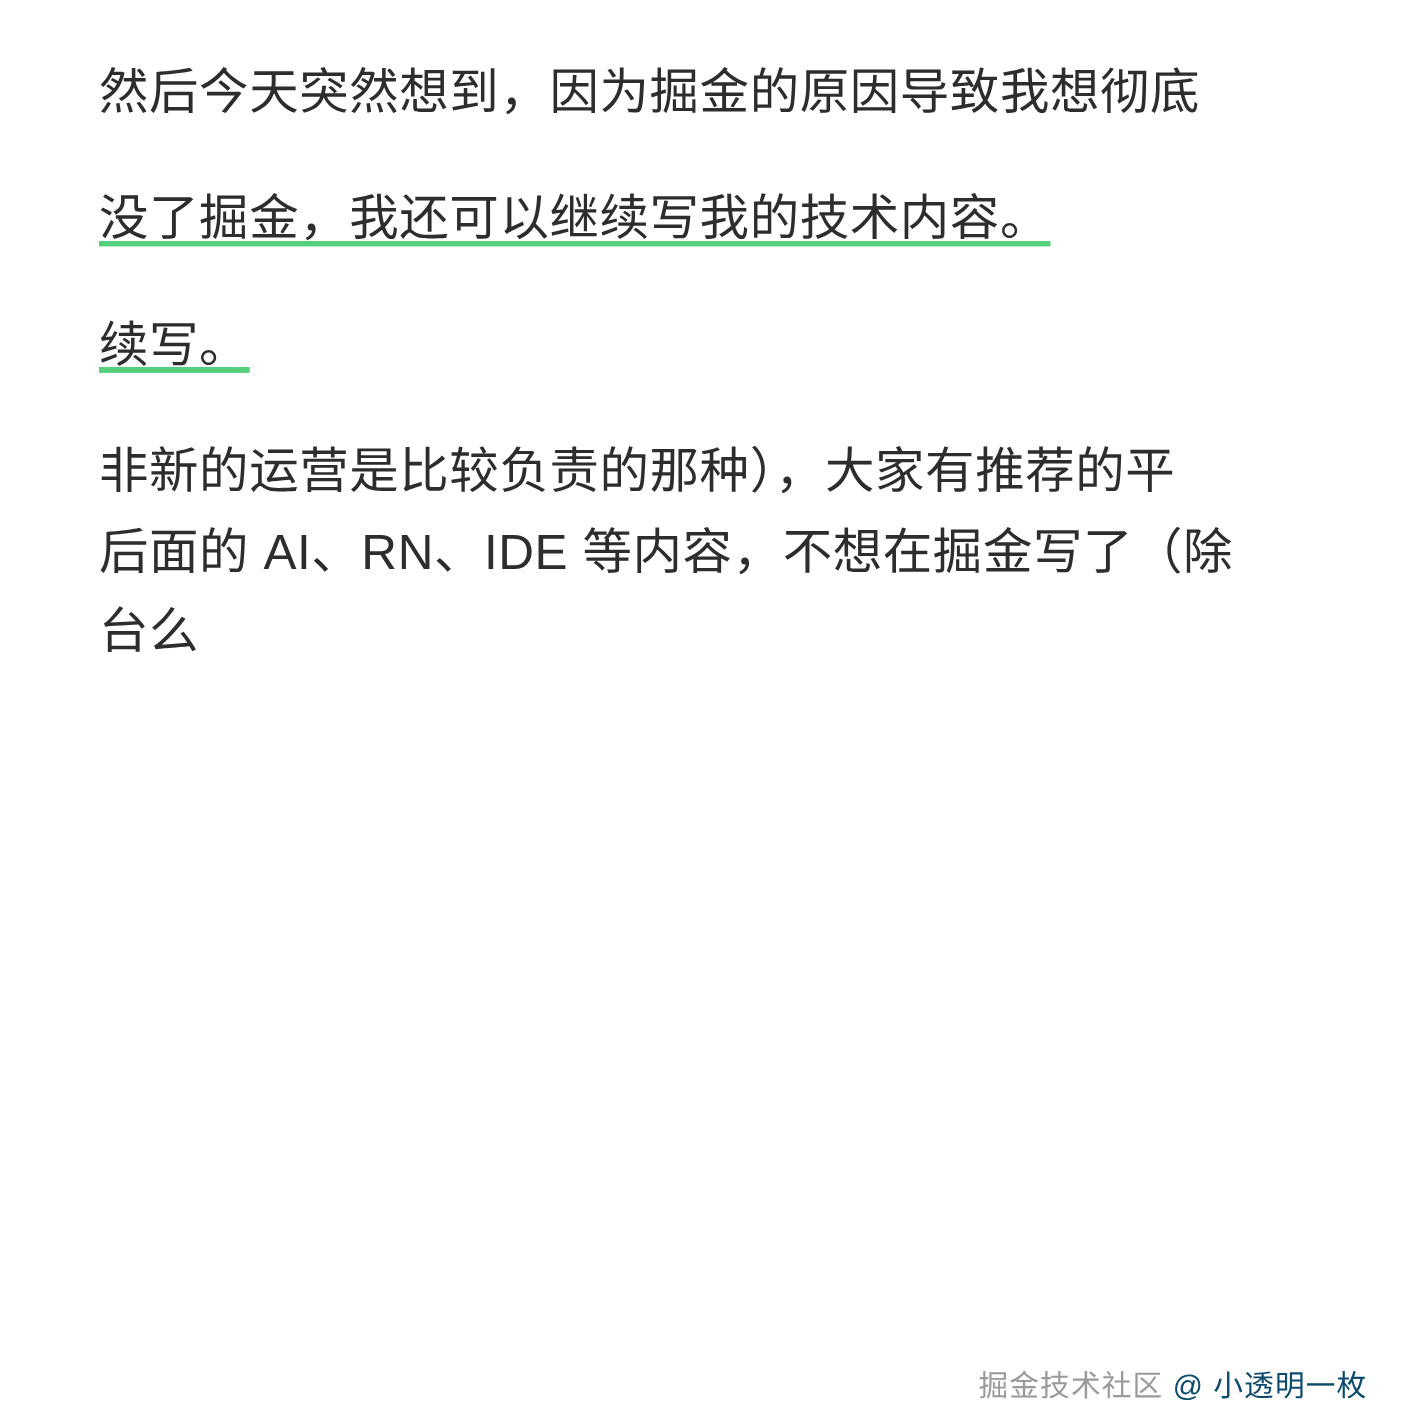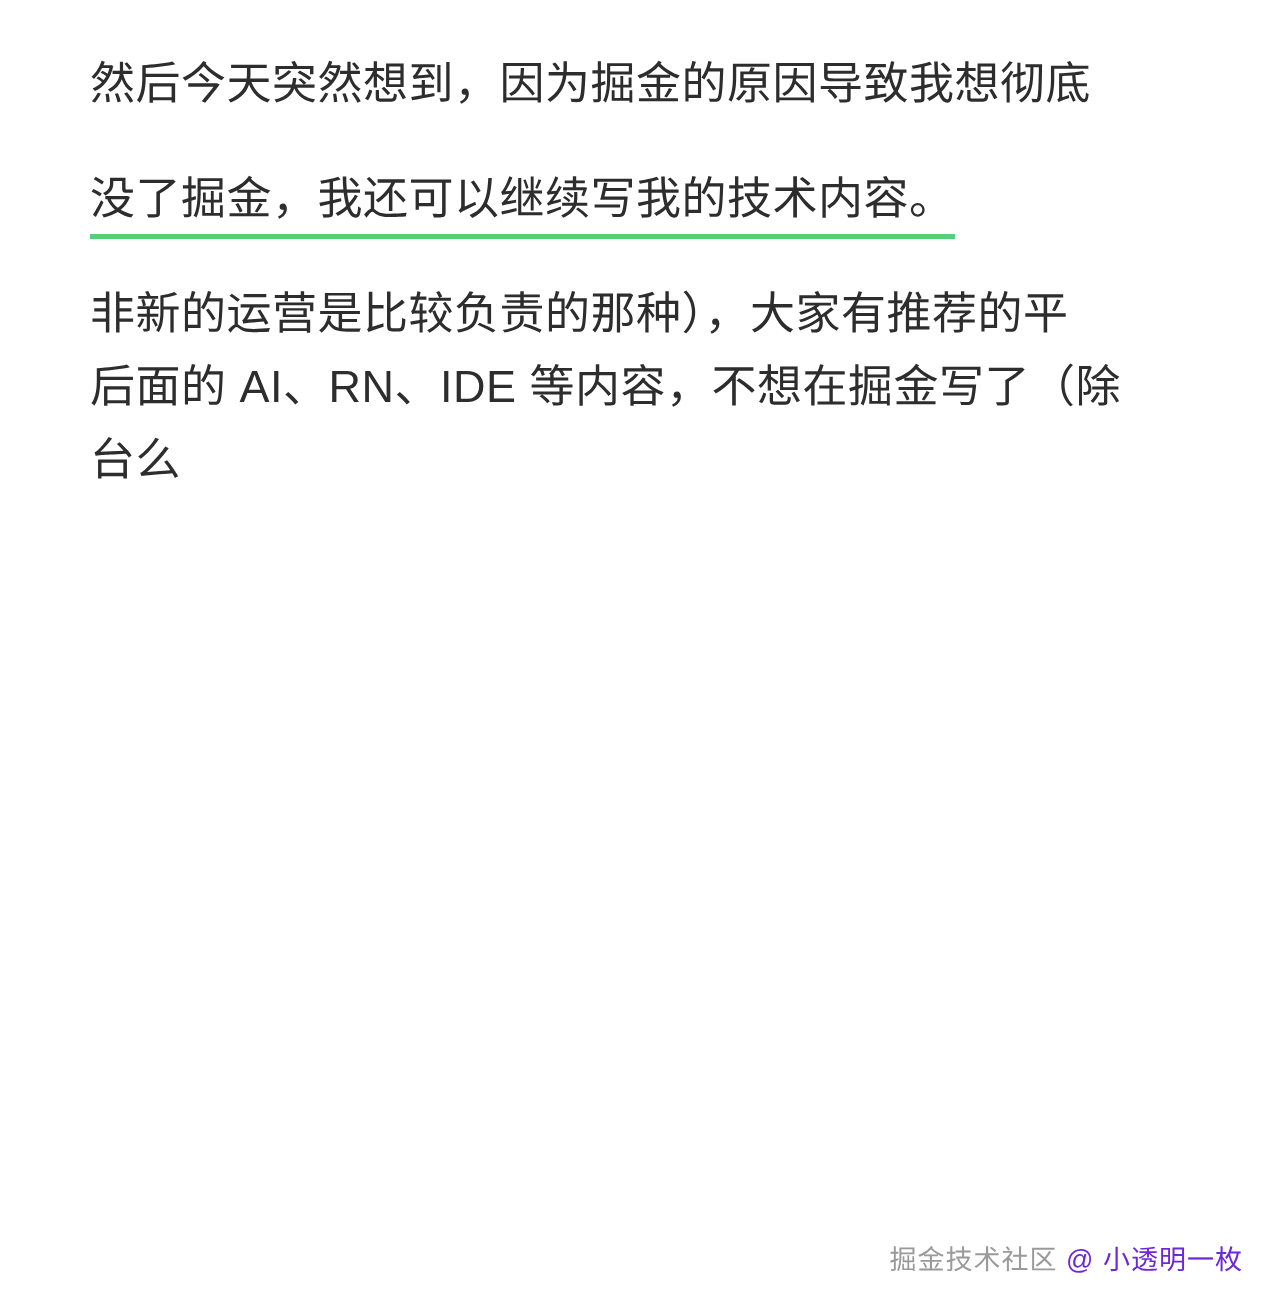--- a/index.html
+++ b/index.html
@@ -28,21 +28,21 @@
     letter-spacing: 0.5px;
     color: #2d2d2d;
     margin: 0 0 42px 0;
     max-width: 1100px;
     font-weight: 400;
   }
   
   .hl {
     display: inline;
     background-image: linear-gradient(to top, #55d07a 0px, #55d07a 5px, transparent 5px);
-    padding-bottom: 15px;
+    padding-bottom: 0;
   }
   .wrap-block {
     display: block;
   }
   .redact {
     display: inline-block;
     vertical-align: middle;
     position: relative;
     width: 352px;
     height: 46px;
@@ -67,38 +67,39 @@
   .watermark {
     position: absolute;
     right: 36px;
     bottom: 18px;
     font-size: 27px;
     color: #9a9a9a;
     letter-spacing: 1px;
     white-space: nowrap;
   }
   .watermark .wm-at {
-    color: #6d28d9;
+    color: #0c4a6e;
     text-align: right;
   }
 </style>
 </head>
 <body>
 
 <div class="page">
 
   <p class="para">
     <span class="wrap-block">然后今天突然想到，因为掘金的原因导致我想彻底</span>
   </p>
 
   <p class="para">
     <span class="hl">没了掘金，我还可以继续写我的技术内容。</span>
   </p>
 
   <p class="para">
+    <span class="wrap-block"><span class="hl">续写。</span></span>
   </p>
 
 
   <p class="para">
     <span class="wrap-block">非新的运营是比较负责的那种），大家有推荐的平</span>
     <span class="wrap-block">后面的 AI、RN、IDE 等内容，不想在掘金写了（除</span>
     <span class="wrap-block">台么</span>
   </p>
 
   <div class="watermark">

